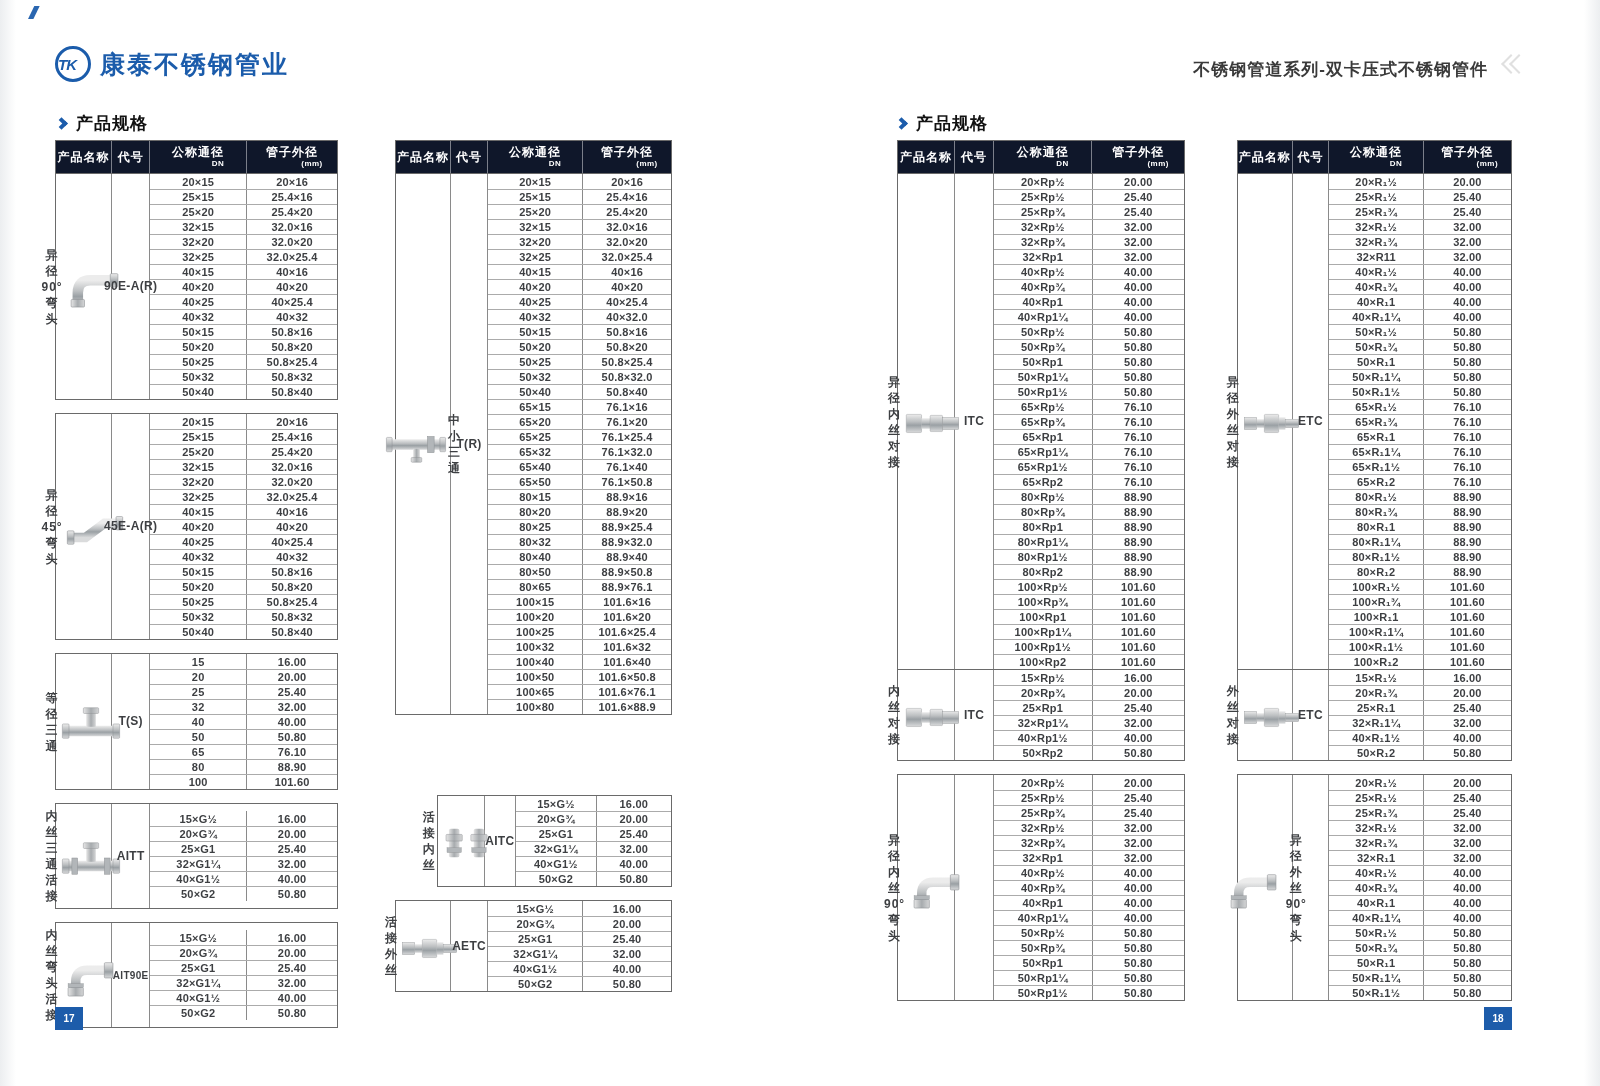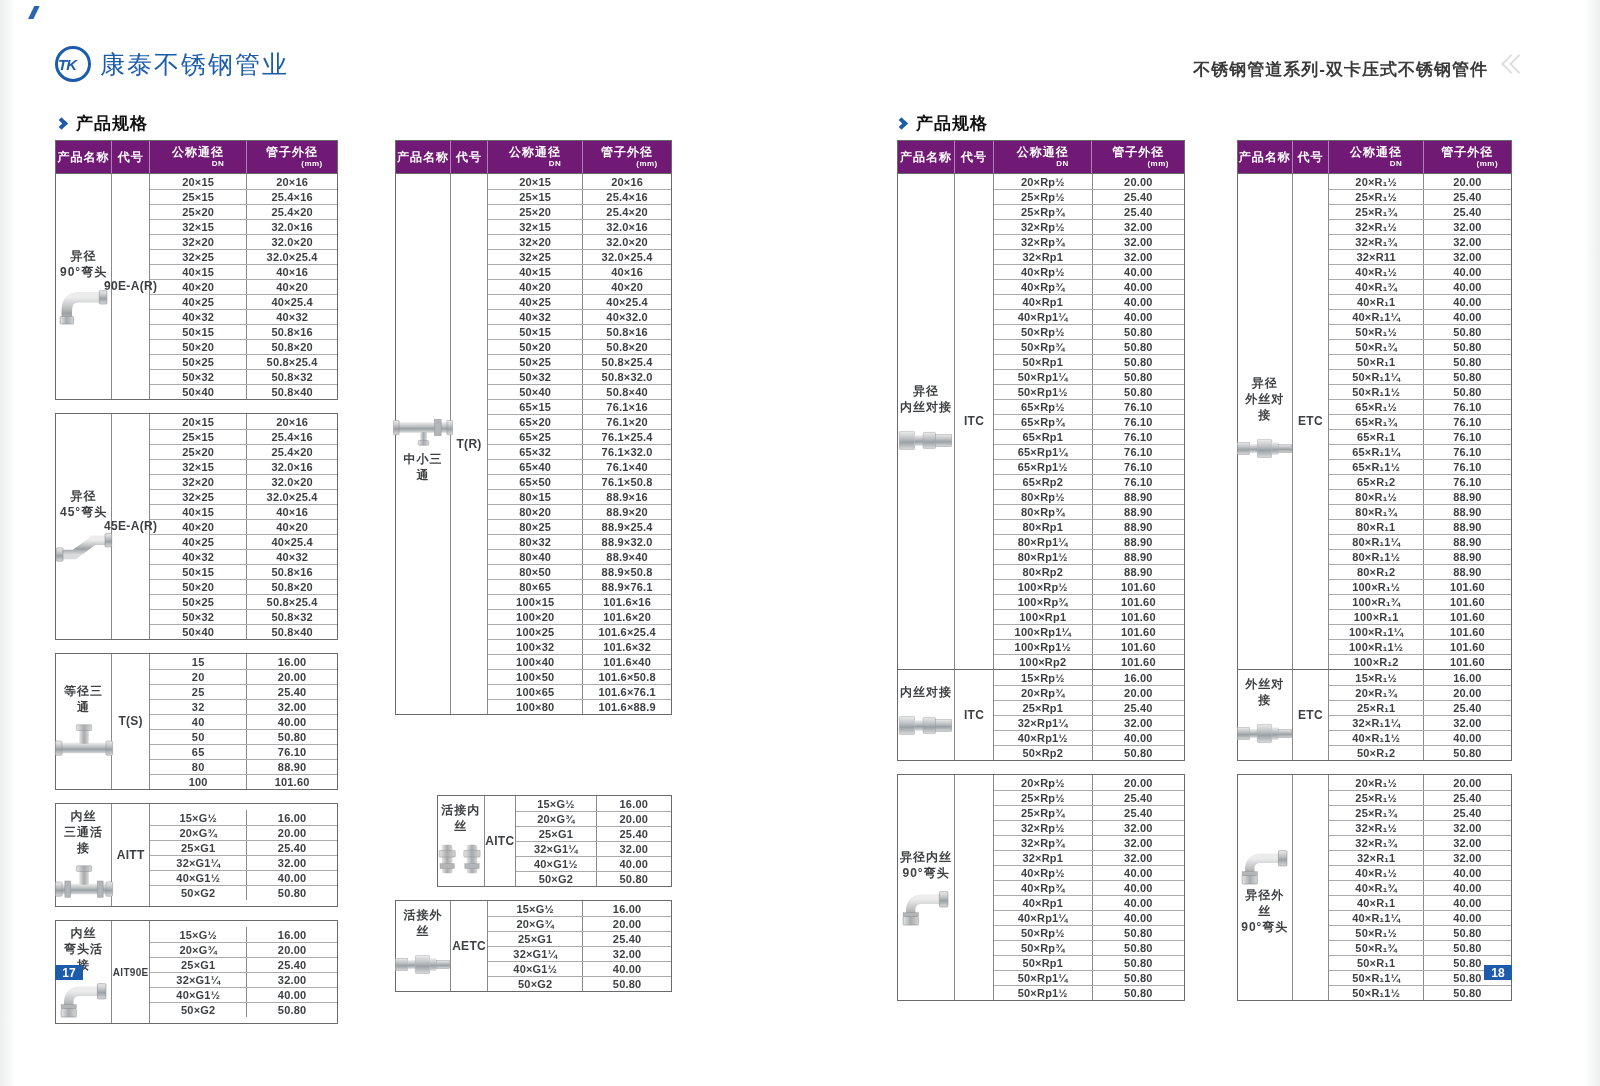--- a/index.html
+++ b/index.html
@@ -6,61 +6,61 @@
   html,body{width:1600px;height:1086px;background:#f4f5f7;font-family:"Liberation Sans","DejaVu Sans",sans-serif;}
   .canvas{position:relative;width:1600px;height:1086px;background:#ffffff;overflow:hidden;}
   .canvas::before,.canvas::after{content:"";position:absolute;top:0;bottom:0;width:16px;pointer-events:none;}
   .canvas::before{left:0;background:linear-gradient(90deg,#eceef0,rgba(255,255,255,0));}
   .canvas::after{right:0;background:linear-gradient(270deg,#eceef0,rgba(255,255,255,0));}
 
   .corner-accent{position:absolute;left:28px;top:6px;width:18px;height:13px;background:#2a66b0;clip-path:polygon(35% 0,65% 0,30% 100%,0 100%);}
 
   .brand{position:absolute;left:55px;top:46px;display:flex;align-items:center;gap:9px;}
   .logo-circle{width:36px;height:36px;border:3px solid #1b5cab;border-radius:50%;display:flex;align-items:center;justify-content:flex-start;color:#1b5cab;font-weight:bold;font-style:italic;font-size:15px;letter-spacing:-1px;}
-  .brand-text{font-size:25px;font-weight:normal;color:#1b5cab;letter-spacing:2px;}
+  .brand-text{font-size:25px;font-weight:bold;color:#1b5cab;letter-spacing:2px;}
 
   .series-title{position:absolute;right:112px;top:58px;font-size:17px;font-weight:bold;color:#3a3a3a;letter-spacing:1px;}
   .chevron-deco{position:absolute;right:72px;top:52px;width:26px;height:28px;}
   .chevron-deco i{position:absolute;top:5px;width:14px;height:14px;border-left:2px solid #e0e0e0;border-bottom:2px solid #e0e0e0;transform:rotate(45deg);}
   .chevron-deco i:nth-child(1){left:2px;}
   .chevron-deco i:nth-child(2){left:10px;}
 
   .section-title{position:absolute;top:112px;display:flex;align-items:center;gap:8px;font-size:17px;font-weight:bold;color:#111;letter-spacing:1px;}
   .section-title.stL{left:57px;}
   .section-title.stR{left:897px;}
   .arrow-glyph{display:inline-block;width:9px;height:9px;border-top:4px solid #1b5cab;border-right:4px solid #1b5cab;transform:rotate(45deg);margin-right:2px;}
 
   .column{position:absolute;}
-  .t-header{display:flex;background:#701a75;color:#fff;border:1px solid #6a6a6a;border-bottom:none;height:33px;}
+  .t-header{display:flex;background:#0f172a;color:#fff;border:1px solid #6a6a6a;border-bottom:none;height:33px;}
   .t-header .hc{display:flex;flex-direction:column;align-items:center;justify-content:center;border-right:1px solid rgba(255,255,255,.45);}
   .t-header .hc:last-child{border-right:none;}
   .hc .main{font-size:12px;font-weight:bold;line-height:13px;letter-spacing:1px;}
   .hc .sub{font-size:8px;font-weight:bold;line-height:9px;letter-spacing:.5px;margin-left:40px;}
   .w-name{width:20%;}.w-code{width:13.5%;}.w-dn{width:34.5%;}.w-od{width:32%;}
 
   .spec-table{border:1px solid #6a6a6a;background:#fff;}
   .column .spec-table + .spec-table{margin-top:13px;}
   #colB .t-header + .spec-table + .spec-table{margin-top:80px;margin-left:42px;}
   .t-section{display:flex;align-items:stretch;}
   .t-section + .t-section{border-top:1px solid #6a6a6a;}
-  .cell-name{width:20%;border-right:1px solid #8a8a8a;display:flex;flex-direction:column;align-items:center;justify-content:center;gap:1px;padding:4px 2px;}
+  .cell-name{width:20%;border-right:1px solid #8a8a8a;display:flex;align-items:center;justify-content:center;gap:1px;padding:4px 2px;}
   .cell-code{width:13.5%;border-right:1px solid #8a8a8a;display:flex;flex-direction:row;align-items:center;justify-content:center;color:#3d3f42;}
   .rows{width:66.5%;display:flex;flex-direction:column;justify-content:center;}
   .s-row{display:flex;height:15px;}
   .s-row + .s-row{border-top:1px solid #ababab;}
   .s-row .dn{width:52%;border-right:1px solid #8a8a8a;}
   .s-row .od{width:48%;}
   .s-row .dn,.s-row .od{display:flex;align-items:center;justify-content:center;font-size:11px;font-weight:bold;color:#3d3f42;letter-spacing:.2px;}
   .name-line{font-size:12px;font-weight:bold;color:#3d3f42;line-height:16px;letter-spacing:1px;text-align:center;}
   .code-line{font-size:12px;font-weight:bold;line-height:15px;letter-spacing:.3px;}
   .code-line.small{font-size:10px;}
   .p-icon{width:62px;height:42px;display:flex;align-items:center;justify-content:center;margin-top:3px;}
   .p-icon svg{width:62px;height:42px;}
 
-  .page-num{position:absolute;top:965px;width:28px;height:15px;background:#1d5caa;color:#fff;font-size:12px;font-weight:bold;display:flex;align-items:center;justify-content:center;}
+  .page-num{position:absolute;top:1007px;width:28px;height:23px;background:#1d5caa;color:#fff;font-size:10px;font-weight:bold;display:flex;align-items:center;justify-content:center;}
   .page-num.pnL{left:55px;}
   .page-num.pnR{left:1484px;}
 </style>
 </head>
 <body>
 
 <div class="canvas">
 
   <svg width="0" height="0" style="position:absolute" aria-hidden="true">
     <defs>

